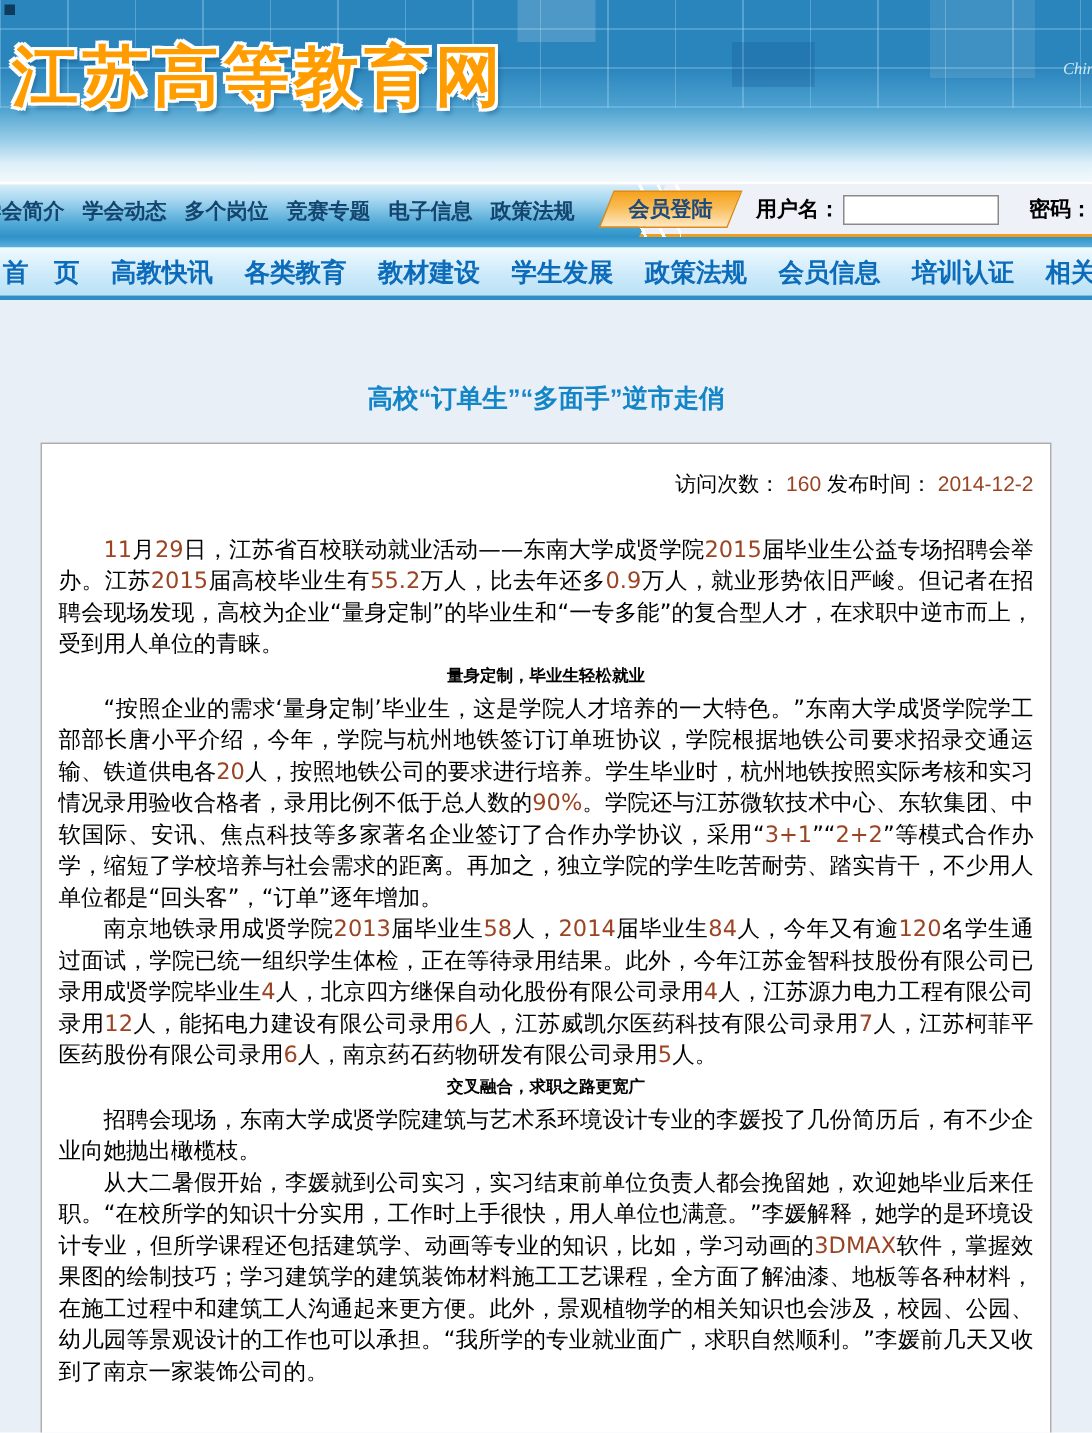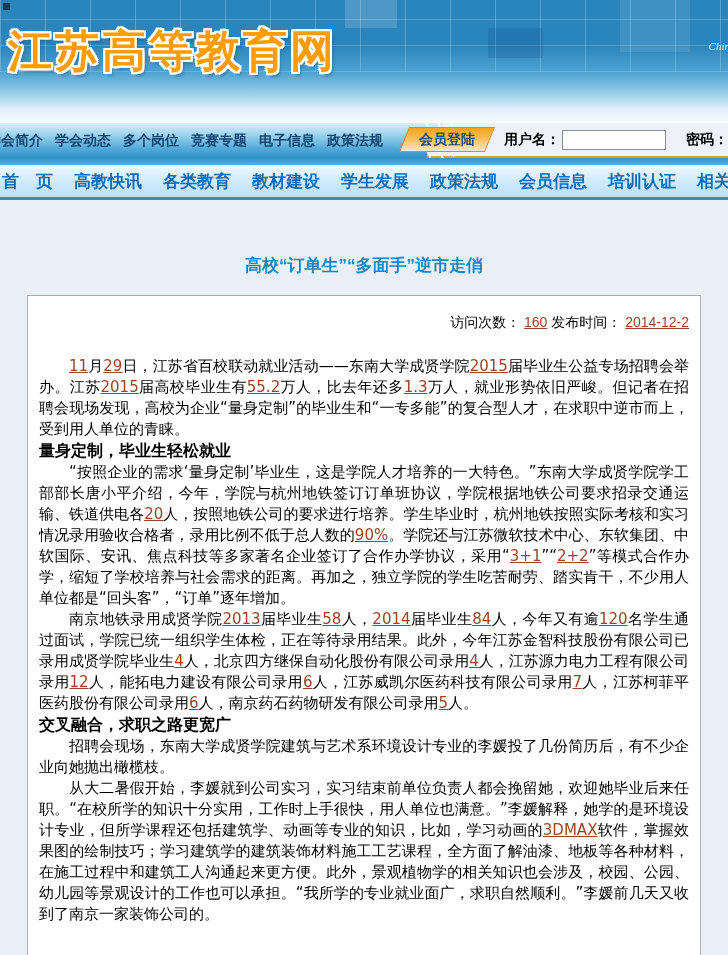--- a/index.html
+++ b/index.html
@@ -101,28 +101,28 @@
   .article-title {
     margin:0; text-align:center;
     font-size:17px; font-weight:bold; color:#1486c7;
   }
   .content-box {
     width:650px; height:699px; overflow:hidden;
     margin:18px auto 0; background:#ffffff;
     border:1px solid #acacac; padding:12px 11px 0;
   }
   .meta { text-align:right; font-size:14px; color:#000; margin:6px 0 24px; }
-  .num  { color:#9a4423;text-decoration:underline; }
+  .num  { color:#9a4423; }
   #article-body p.body {
     margin:0; font-size:15px; line-height:21px; color:#000;
     text-align:justify; font-family:"DejaVu Sans", sans-serif;
   }
   #article-body p.indent { text-indent:2em; }
   #article-body h3.section {
-    margin:0; text-align:left; font-size:16px; line-height:22px; color:#000;
+    margin:0; text-align:center; font-size:11px; line-height:22px; color:#000;
     font-family:"DejaVu Sans", sans-serif;
   }
 </style>
 </head>
 <body>
 
 <div class="header">
   <div class="header-grid"></div>
   <div class="patch p1"></div>
   <div class="patch p2"></div>
@@ -172,21 +172,21 @@
 
   <div class="content-box">
     <div class="meta">
       <span>访问次数：</span>
       <span class="num">160</span>
       <span>发布时间：</span>
       <span class="num">2014-12-2</span>
     </div>
 
     <div id="article-body">
-        <p class="body indent"><span class="num">11</span>月<span class="num">29</span>日，江苏省百校联动就业活动——东南大学成贤学院<span class="num">2015</span>届毕业生公益专场招聘会举办。江苏<span class="num">2015</span>届高校毕业生有<span class="num">55.2</span>万人，比去年还多<span class="num">1.3</span>万人，就业形势依旧严峻。但记者在招聘会现场发现，高校为企业“量身定制”的毕业生和“一专多能”的复合型人才，在求职中逆市而上，受到用人单位的青睐。</p>
+        <p class="body indent"><span class="num">11</span>月<span class="num">29</span>日，江苏省百校联动就业活动——东南大学成贤学院<span class="num">2015</span>届毕业生公益专场招聘会举办。江苏<span class="num">2015</span>届高校毕业生有<span class="num">55.2</span>万人，比去年还多<span class="num">0.9</span>万人，就业形势依旧严峻。但记者在招聘会现场发现，高校为企业“量身定制”的毕业生和“一专多能”的复合型人才，在求职中逆市而上，受到用人单位的青睐。</p>
         <h3 class="section">量身定制，毕业生轻松就业</h3>
         <p class="body indent">“按照企业的需求‘量身定制’毕业生，这是学院人才培养的一大特色。”东南大学成贤学院学工部部长唐小平介绍，今年，学院与杭州地铁签订订单班协议，学院根据地铁公司要求招录交通运输、铁道供电各<span class="num">20</span>人，按照地铁公司的要求进行培养。学生毕业时，杭州地铁按照实际考核和实习情况录用验收合格者，录用比例不低于总人数的<span class="num">90%</span>。学院还与江苏微软技术中心、东软集团、中软国际、安讯、焦点科技等多家著名企业签订了合作办学协议，采用“<span class="num">3+1</span>”“<span class="num">2+2</span>”等模式合作办学，缩短了学校培养与社会需求的距离。再加之，独立学院的学生吃苦耐劳、踏实肯干，不少用人单位都是“回头客”，“订单”逐年增加。</p>
         <p class="body indent">南京地铁录用成贤学院<span class="num">2013</span>届毕业生<span class="num">58</span>人，<span class="num">2014</span>届毕业生<span class="num">84</span>人，今年又有逾<span class="num">120</span>名学生通过面试，学院已统一组织学生体检，正在等待录用结果。此外，今年江苏金智科技股份有限公司已录用成贤学院毕业生<span class="num">4</span>人，北京四方继保自动化股份有限公司录用<span class="num">4</span>人，江苏源力电力工程有限公司录用<span class="num">12</span>人，能拓电力建设有限公司录用<span class="num">6</span>人，江苏威凯尔医药科技有限公司录用<span class="num">7</span>人，江苏柯菲平医药股份有限公司录用<span class="num">6</span>人，南京药石药物研发有限公司录用<span class="num">5</span>人。</p>
         <h3 class="section">交叉融合，求职之路更宽广</h3>
         <p class="body indent">招聘会现场，东南大学成贤学院建筑与艺术系环境设计专业的李媛投了几份简历后，有不少企业向她抛出橄榄枝。</p>
         <p class="body indent">从大二暑假开始，李媛就到公司实习，实习结束前单位负责人都会挽留她，欢迎她毕业后来任职。“在校所学的知识十分实用，工作时上手很快，用人单位也满意。”李媛解释，她学的是环境设计专业，但所学课程还包括建筑学、动画等专业的知识，比如，学习动画的<span class="num">3DMAX</span>软件，掌握效果图的绘制技巧；学习建筑学的建筑装饰材料施工工艺课程，全方面了解油漆、地板等各种材料，在施工过程中和建筑工人沟通起来更方便。此外，景观植物学的相关知识也会涉及，校园、公园、幼儿园等景观设计的工作也可以承担。“我所学的专业就业面广，求职自然顺利。”李媛前几天又收到了南京一家装饰公司的。</p>
       </div>
 
   </div>
 </div>

